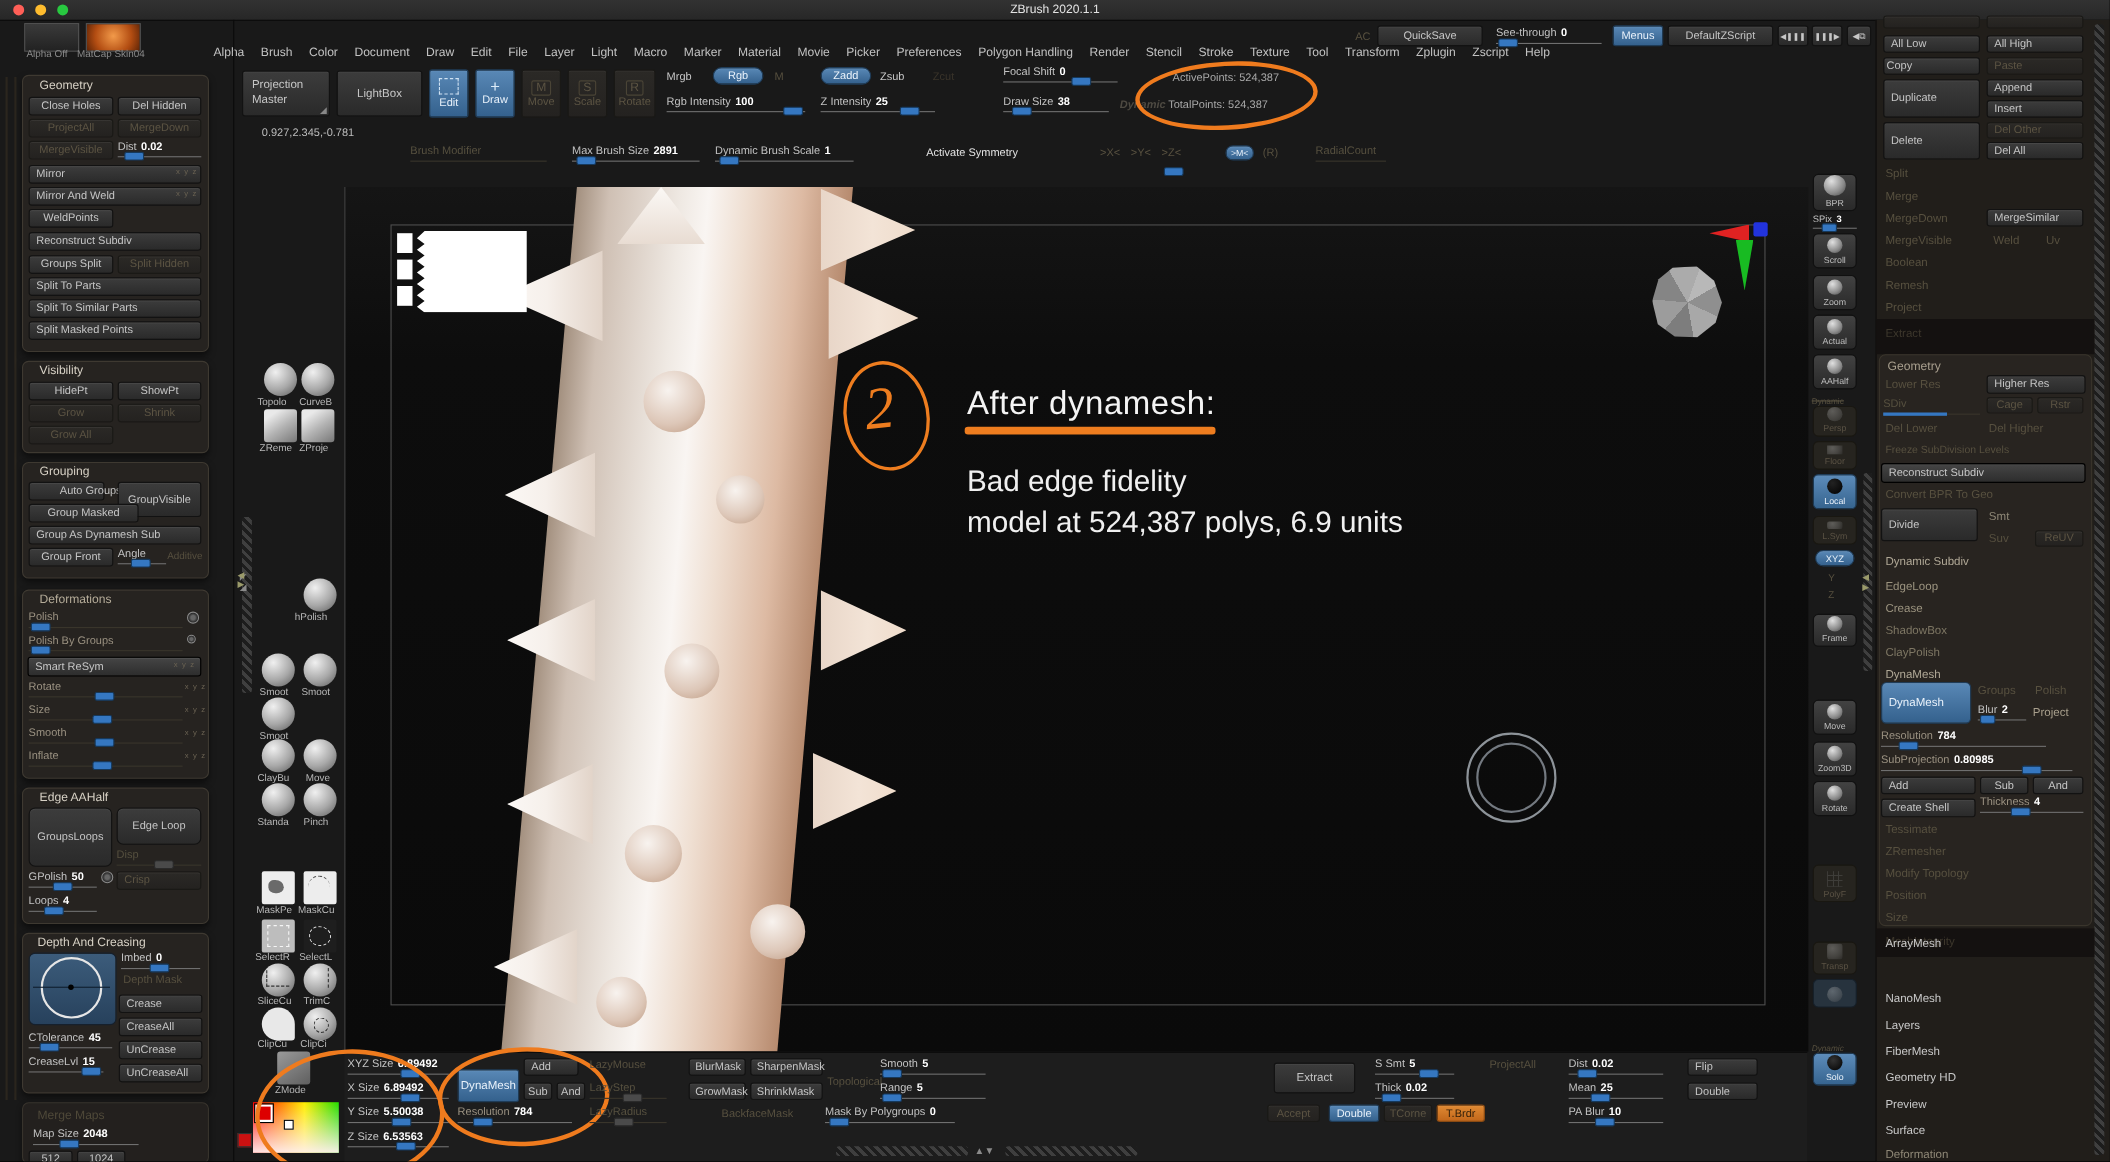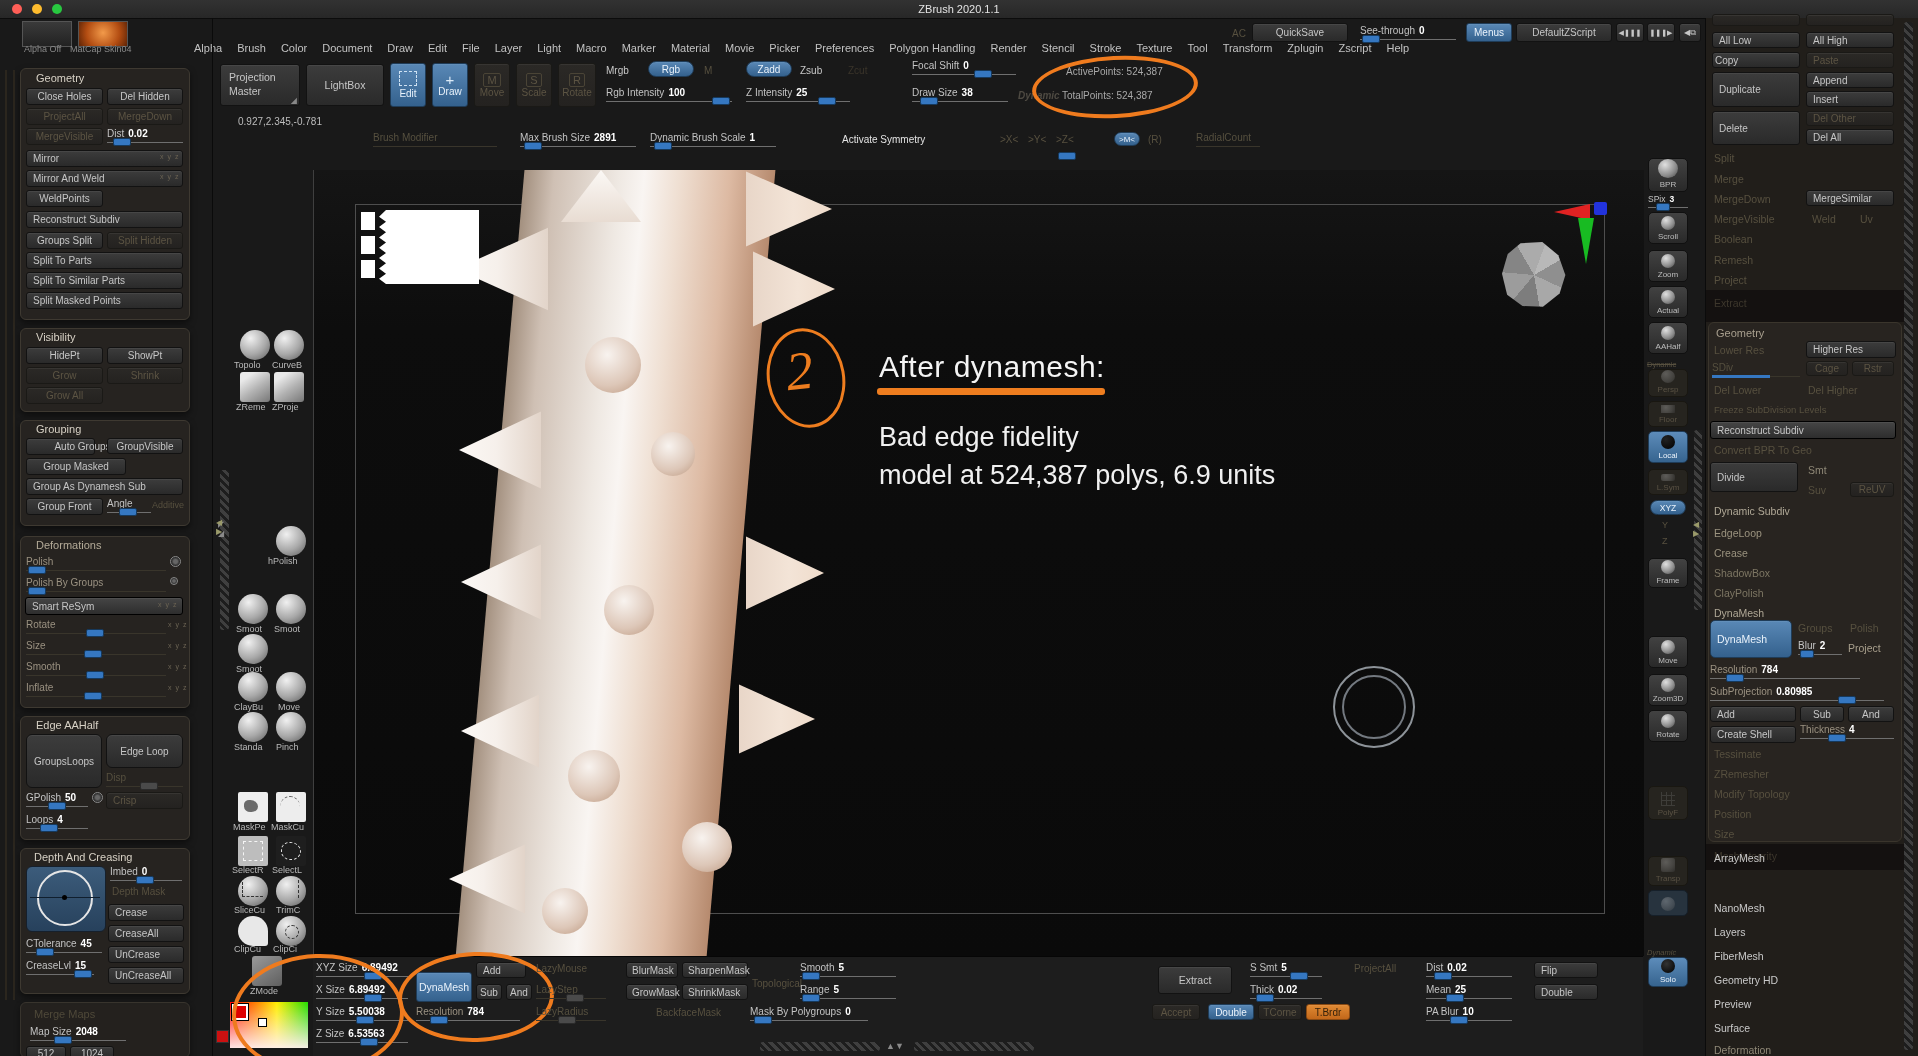--- a/index.html
+++ b/index.html
@@ -210,21 +210,21 @@
   <span class="sectitle" style="left:36px;top:331px;">Visibility</span>
   <div class="btn" style="left:26px;top:347px;width:77px;height:17px;">HidePt</div>
   <div class="btn" style="left:107px;top:347px;width:76px;height:17px;">ShowPt</div>
   <div class="btn dim" style="left:26px;top:367px;width:77px;height:17px;">Grow</div>
   <div class="btn dim" style="left:107px;top:367px;width:76px;height:17px;">Shrink</div>
   <div class="btn dim" style="left:26px;top:387px;width:77px;height:17px;">Grow All</div>
 
   <div class="sec" style="left:20px;top:420px;width:168px;height:104px;"></div>
   <span class="sectitle" style="left:36px;top:423px;">Grouping</span>
   <div class="btn" style="left:26px;top:438px;width:69px;height:17px;padding-left:44px;">Auto Groups</div>
-  <div class="btn" style="left:107px;top:438px;width:76px;height:16px;">GroupVisible</div>
+  <div class="btn" style="left:107px;top:438px;width:76px;height:32px;">GroupVisible</div>
   <div class="btn" style="left:26px;top:458px;width:100px;height:17px;">Group Masked</div>
   <div class="btn" style="left:26px;top:478px;width:157px;height:17px;justify-content:flex-start;padding-left:6px;">Group As Dynamesh Sub</div>
   <div class="btn" style="left:26px;top:498px;width:77px;height:17px;">Group Front</div>
   <div class="sl" style="left:107px;top:498px;width:44px;">
     <span>Angle</span>
     <i class="knob" style="left:12px;"></i>
   </div>
   <span class="txt dim" style="left:152px;top:500px;font-size:9px;">Additive</span>
 
   <div class="sec" style="left:20px;top:536px;width:168px;height:170px;"></div>

